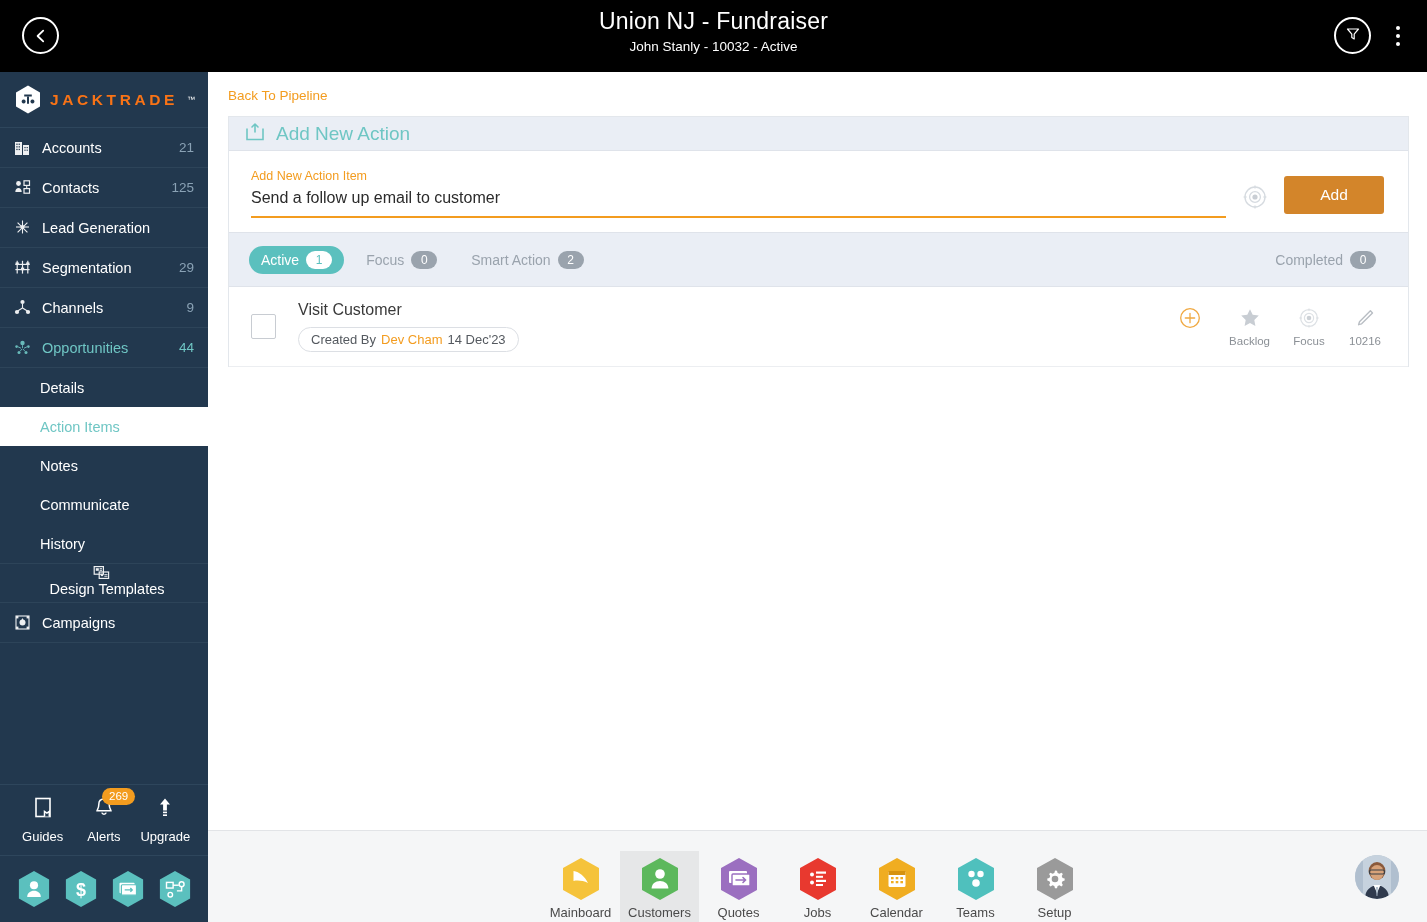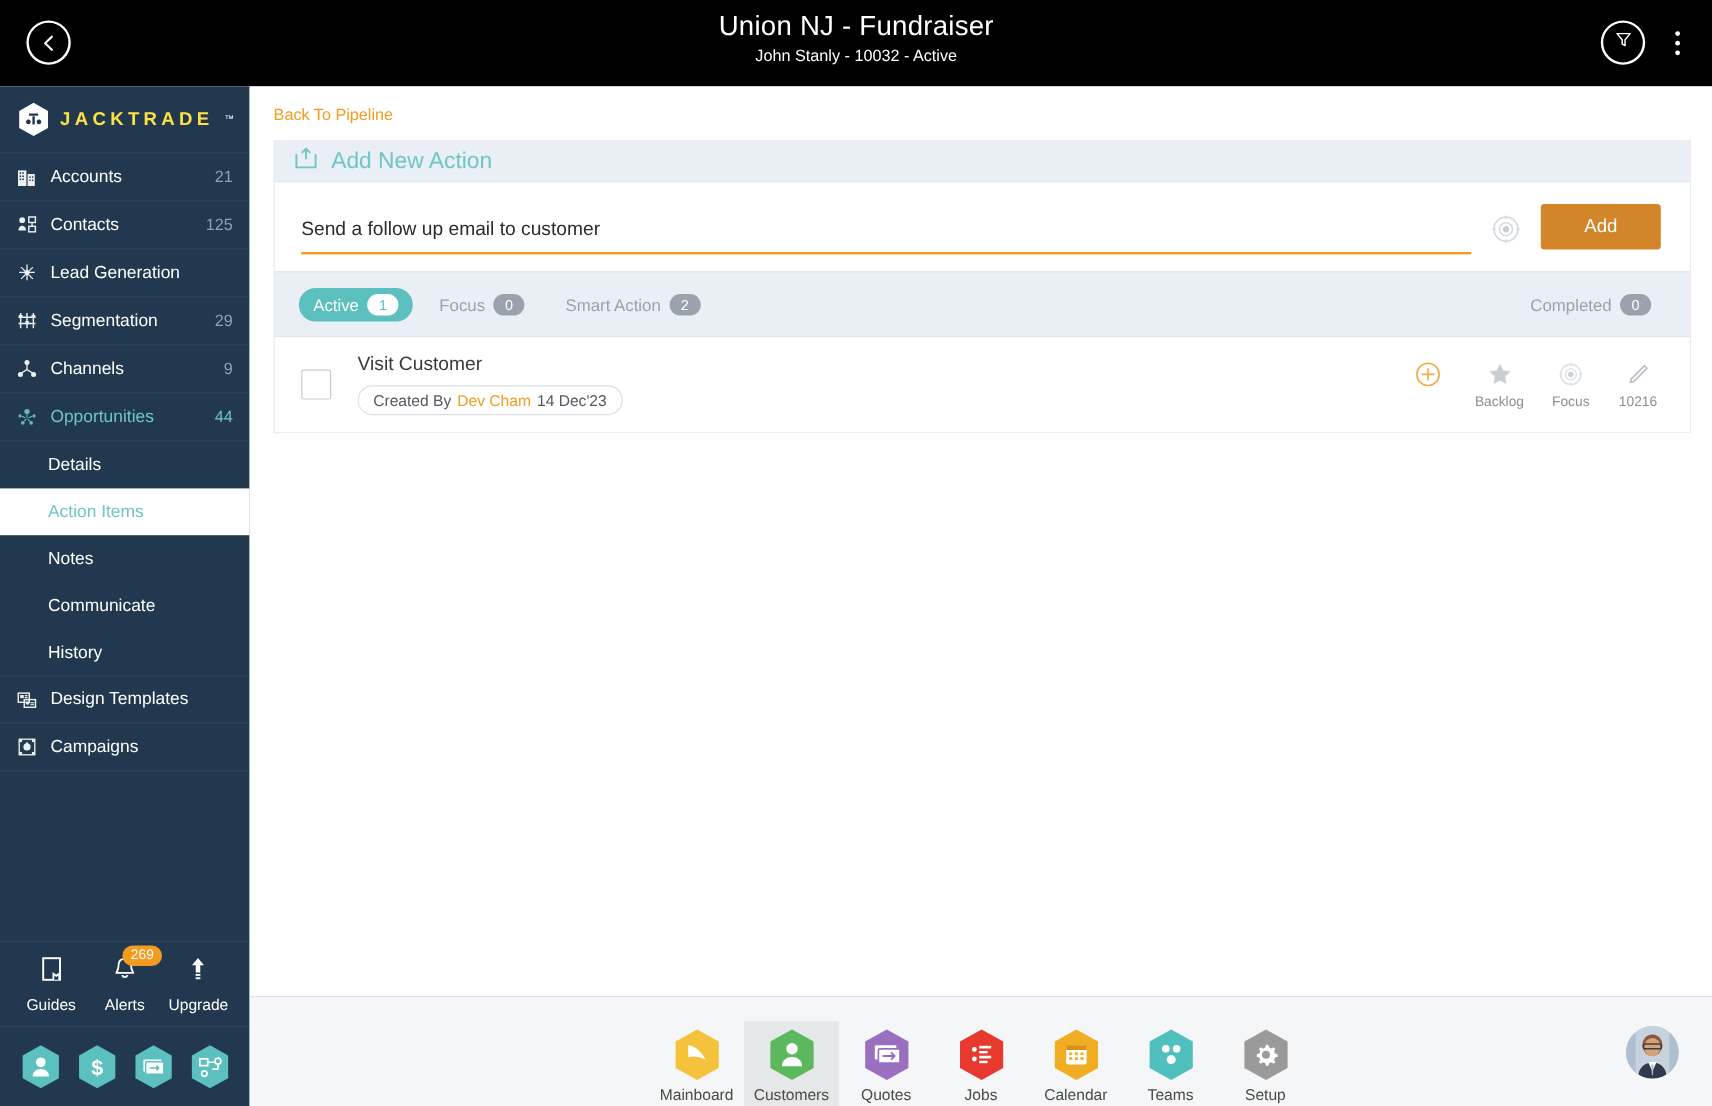--- a/index.html
+++ b/index.html
@@ -44,21 +44,21 @@
   .sidebar {
     position: absolute; left: 0; top: 72px; width: 208px; height: 850px;
     background: #22384e; color: #ffffff;
     display: flex; flex-direction: column;
   }
   .logo-row {
     height: 56px; display: flex; align-items: center; gap: 9px;
     padding-left: 15px; border-bottom: 1px solid #2e465c;
   }
   .logo-hex { width: 26px; height: 29px; position: relative; flex: none; }
-  .logo-text { font-size: 15.5px; letter-spacing: 3.6px; font-weight: 700; color: #fde047; }
+  .logo-text { font-size: 15.5px; letter-spacing: 3.6px; font-weight: 700; color: #f97316; }
   .logo-tm { font-size: 8px; vertical-align: super; letter-spacing: 0; }
 
   .nav { flex: none; }
   .nav-item {
     height: 40px; display: flex; align-items: center;
     padding: 0 14px 0 14px; border-bottom: 1px solid #2d4459;
     cursor: pointer; position: relative;
   }
   .nav-icon { width: 22px; flex: none; display: flex; align-items: center; justify-content: flex-start; opacity: .92; }
   .nav-label { flex: 1; font-size: 14.5px; color: #ffffff; padding-left: 6px; }
@@ -339,21 +339,21 @@
       <div class="sub-item">
         <span>Notes</span>
       </div>
       <div class="sub-item">
         <span>Communicate</span>
       </div>
       <div class="sub-item">
         <span>History</span>
       </div>
 
-      <div class="nav-item" style="border-top:1px solid #2d4459;">
+      <div class="nav-item" style="border-top:1px solid #2d4459;flex-direction:column;">
         <span class="nav-icon">
           <svg width="17" height="17" viewBox="0 0 17 17">
               <rect x="1.2" y="2.6" width="9.2" height="7.6" fill="none" stroke="#ffffff" stroke-width="1.2"></rect>
               <rect x="2.8" y="4.2" width="3" height="2.6" fill="#ffffff"></rect>
               <rect x="6.6" y="4.2" width="2.4" height="1" fill="#ffffff"></rect>
               <rect x="6.6" y="5.8" width="2.4" height="1" fill="#ffffff"></rect>
               <rect x="6.2" y="8" width="9.4" height="6.4" fill="none" stroke="#ffffff" stroke-width="1.2"></rect>
               <circle cx="9" cy="11" r="1.3" fill="#ffffff"></circle>
               <rect x="11.3" y="10.2" width="3.2" height="0.9" fill="#ffffff"></rect>
               <rect x="11.3" y="11.8" width="3.2" height="0.9" fill="#ffffff"></rect>
@@ -461,20 +461,21 @@
           <svg width="20" height="20" viewBox="0 0 20 20">
               <path d="M2 6.5 v11 h16 v-11" fill="none" stroke="#6fc6c4" stroke-width="1.6"></path>
               <path d="M10 2 v8 M10 2 l3 3 M10 2 l-3 3" fill="none" stroke="#6fc6c4" stroke-width="1.6" stroke-linecap="round"></path>
             </svg>
         </span>
         <span class="panel-head-title">Add New Action</span>
       </div>
 
       <div class="form-area">
         <div class="field-wrap">
+          <label class="field-label">Add New Action Item</label>
           <input class="field-input" type="text" value="Send a follow up email to customer" style="">
         </div>
         <span class="mic-btn">
           <svg width="26" height="26" viewBox="0 0 26 26">
               <circle cx="13" cy="13" r="10" fill="none" stroke="#d6dbe0" stroke-width="1.4"></circle>
               <circle cx="13" cy="13" r="5.4" fill="none" stroke="#d6dbe0" stroke-width="1.3"></circle>
               <circle cx="13" cy="13" r="2.6" fill="#c9ced4"></circle>
               <g stroke="#d6dbe0" stroke-width="1.3">
                 <path d="M13 1.6 v3"></path>
                 <path d="M13 21.4 v3"></path>

